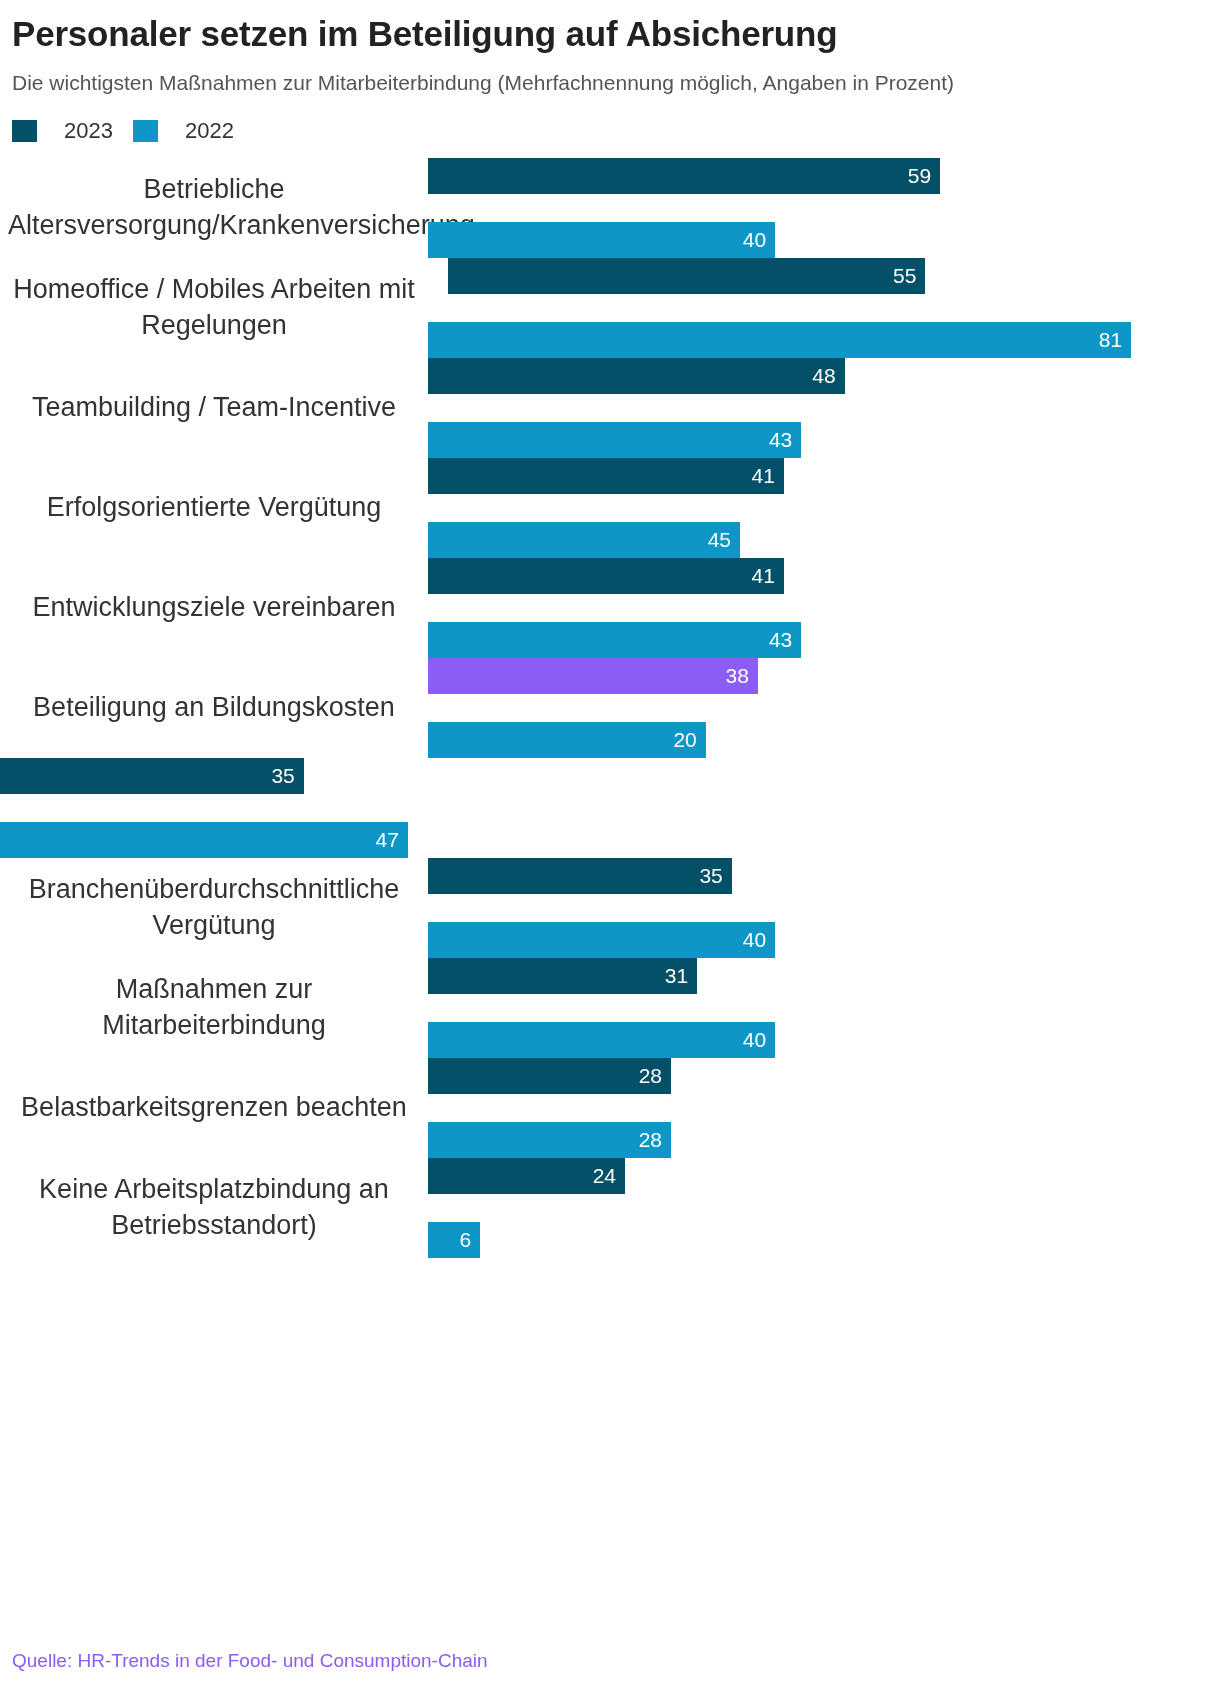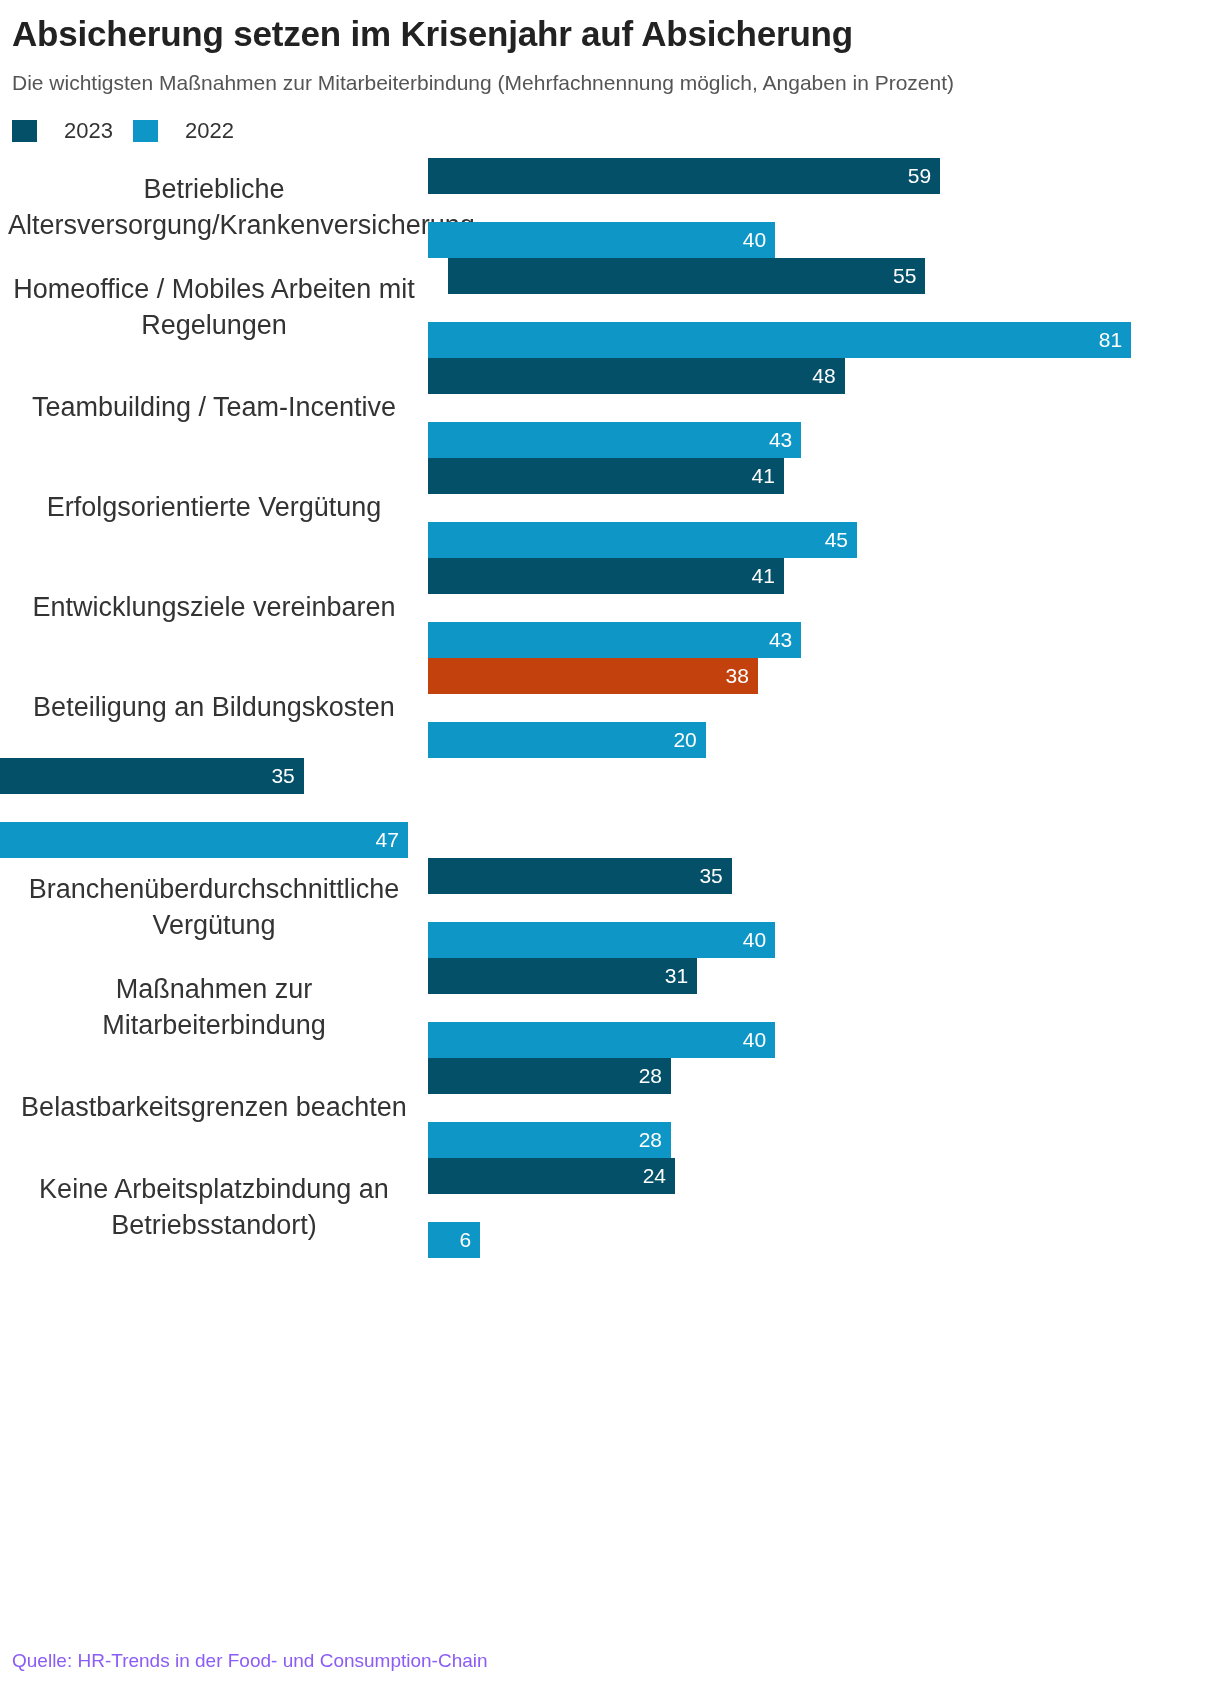--- a/index.html
+++ b/index.html
@@ -126,21 +126,21 @@
     color: #8b5cf6;
     line-height: 1.3;
   }
 </style>
 </head>
 <body>
 
 <div class="page">
 
   <div class="header">
-    <h1 class="chart-title">Absicherung setzen im Krisenjahr auf Absicherung</h1>
+    <h1 class="chart-title">Personaler setzen im Beteiligung auf Absicherung</h1>
     <p class="chart-subtitle">Die wichtigsten Maßnahmen zur Mitarbeiterbindung (Mehrfachnennung möglich, Angaben in Prozent)</p>
   </div>
 
   <div class="legend">
     <div class="legend-item">
       <span class="legend-swatch" style="background: rgb(4, 80, 105);"></span>
       <span class="legend-label">2023</span>
     </div>
     <div class="legend-item">
       <span class="legend-swatch" style="background: rgb(14, 151, 198);"></span>
@@ -181,40 +181,40 @@
             <span>43</span>
           </div>
         </div>
       </div>
       <div class="bar-group">
         <div class="cat-label">Erfolgsorientierte Vergütung</div>
         <div class="bars">
           <div class="bar s2023" style="width: 355.88px; background: rgb(4, 80, 105);">
             <span>41</span>
           </div>
-          <div class="bar s2022" style="width: 429px; background: rgb(14, 151, 198);">
+          <div class="bar s2022" style="width: 312px; background: rgb(14, 151, 198);">
             <span>45</span>
           </div>
         </div>
       </div>
       <div class="bar-group">
         <div class="cat-label">Entwicklungsziele vereinbaren</div>
         <div class="bars">
           <div class="bar s2023" style="width: 355.88px; background: rgb(4, 80, 105);">
             <span>41</span>
           </div>
           <div class="bar s2022" style="width: 373.24px; background: rgb(14, 151, 198);">
             <span>43</span>
           </div>
         </div>
       </div>
       <div class="bar-group">
         <div class="cat-label">Beteiligung an Bildungskosten</div>
         <div class="bars">
-          <div class="bar s2023" style="width: 329.84px; background: #c2410c;">
+          <div class="bar s2023" style="width: 329.84px; background: #8b5cf6;">
             <span>38</span>
           </div>
           <div class="bar s2022" style="width: 277.76px; background: rgb(14, 151, 198);">
             <span>20</span>
           </div>
         </div>
       </div>
       <div class="bar-group">
         <div class="bars">
           <div class="bar s2023" style="width: 303.8px; background: rgb(4, 80, 105);">
@@ -254,21 +254,21 @@
             <span>28</span>
           </div>
           <div class="bar s2022" style="width: 243.04px; background: rgb(14, 151, 198);">
             <span>28</span>
           </div>
         </div>
       </div>
       <div class="bar-group">
         <div class="cat-label">Keine Arbeitsplatzbindung an Betriebsstandort)</div>
         <div class="bars">
-          <div class="bar s2023" style="width: 247px; background: rgb(4, 80, 105);">
+          <div class="bar s2023" style="width: 197px; background: rgb(4, 80, 105);">
             <span>24</span>
           </div>
           <div class="bar s2022" style="width: 52.08px; background: rgb(14, 151, 198);">
             <span>6</span>
           </div>
         </div>
       </div>
     </div>
 
   <div class="footer">

